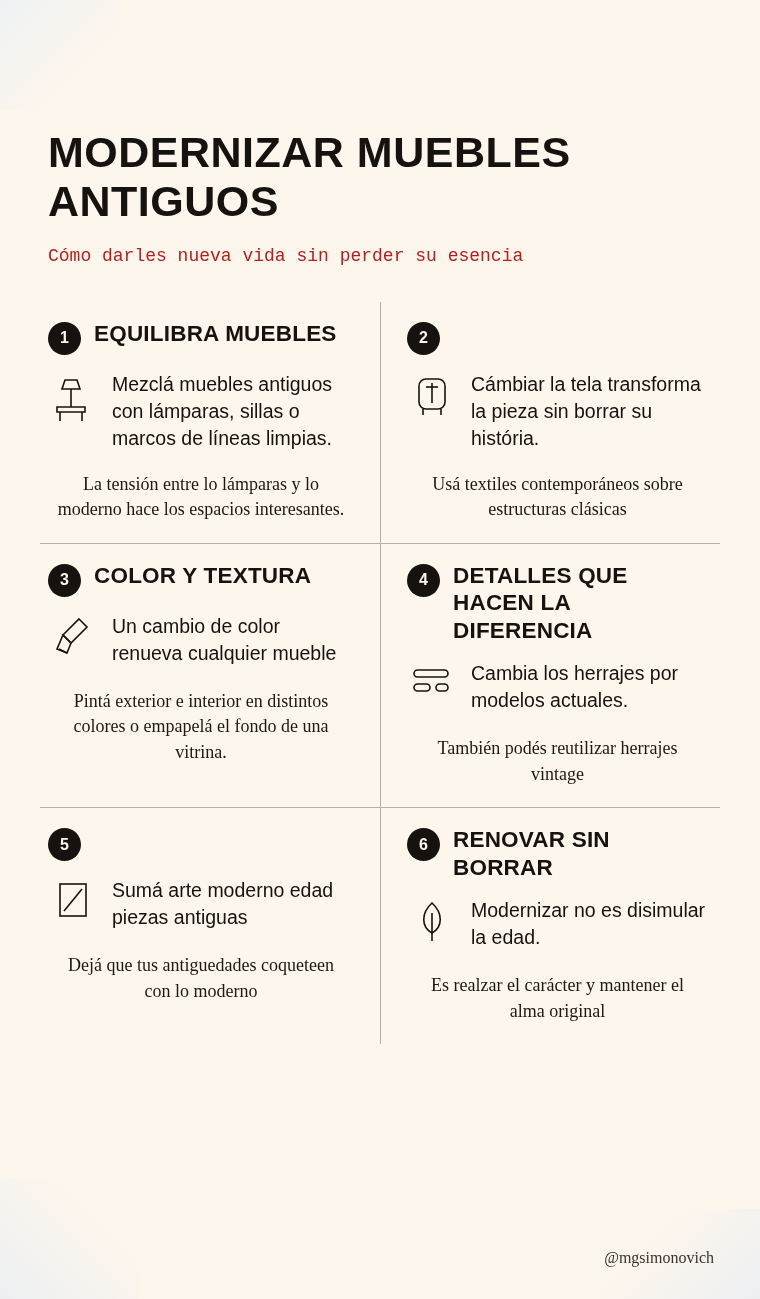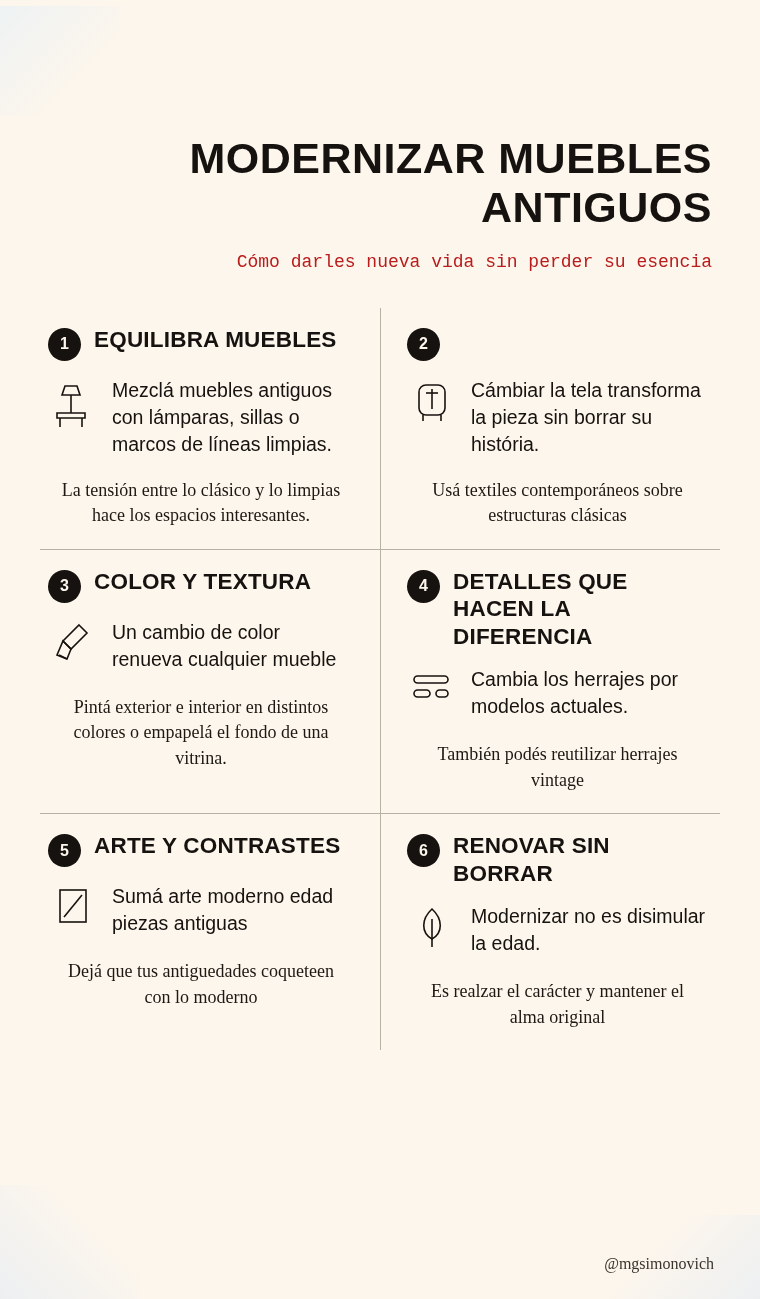--- a/index.html
+++ b/index.html
@@ -35,22 +35,21 @@
     left: 0; bottom: 0; width: 140px; height: 120px;
     background: linear-gradient(45deg, #eceff2 0%, rgba(253,246,236,0) 70%);
   }
   .corner-br {
     right: 0; bottom: 0; width: 160px; height: 90px;
     background: linear-gradient(315deg, #eceff2 0%, rgba(253,246,236,0) 70%);
   }
 
   .header {
     padding: 128px 48px 0 48px;
-    text-align: right;
-    margin-top: 6px;
+    text-align: left;
   }
   .title {
     font-family: "Liberation Sans", sans-serif;
     font-weight: bold;
     font-size: 43px;
     line-height: 1.15;
     letter-spacing: 0.5px;
     margin: 0;
     color: #16120f;
   }
@@ -179,21 +178,21 @@
             <svg width="44" height="52" viewBox="0 0 44 52" fill="none" stroke="#16120f" stroke-width="1.6">
               <path d="M11 16 h18 l-3 -9 h-12 z"></path>
               <line x1="20" y1="16" x2="20" y2="34"></line>
               <path d="M6 34 h28 v5 h-28 z"></path>
               <line x1="9" y1="39" x2="9" y2="48"></line>
               <line x1="31" y1="39" x2="31" y2="48"></line>
             </svg>
           </div>
           <div class="main-text">Mezclá muebles antiguos con lámparas, sillas o marcos de líneas limpias.</div>
         </div>
-        <div class="note">La tensión entre lo clásico y lo limpias hace los espacios interesantes.</div>
+        <div class="note">La tensión entre lo lámparas y lo moderno hace los espacios interesantes.</div>
       </div>
 
       <div class="cell right">
         <div class="head">
           <div class="badge">2</div>
         </div>
         <div class="body">
           <div class="icon">
             <svg width="40" height="48" viewBox="0 0 40 48" fill="none" stroke="#16120f" stroke-width="1.6">
               <rect x="7" y="6" width="26" height="30" rx="7"></rect>
@@ -244,21 +243,20 @@
           <div class="main-text">Cambia los herrajes por modelos actuales.</div>
         </div>
         <div class="note">También podés reutilizar herrajes vintage</div>
       </div>
     </div>
 
     <div class="row">
       <div class="cell left">
         <div class="head">
           <div class="badge">5</div>
-          <div class="head-title">ARTE Y CONTRASTES</div>
         </div>
         <div class="body">
           <div class="icon">
             <svg width="40" height="46" viewBox="0 0 40 46" fill="none" stroke="#16120f" stroke-width="1.6">
               <rect x="7" y="5" width="26" height="32"></rect>
               <line x1="11" y1="32" x2="29" y2="10"></line>
             </svg>
           </div>
           <div class="main-text">Sumá arte moderno edad piezas antiguas</div>
         </div>

